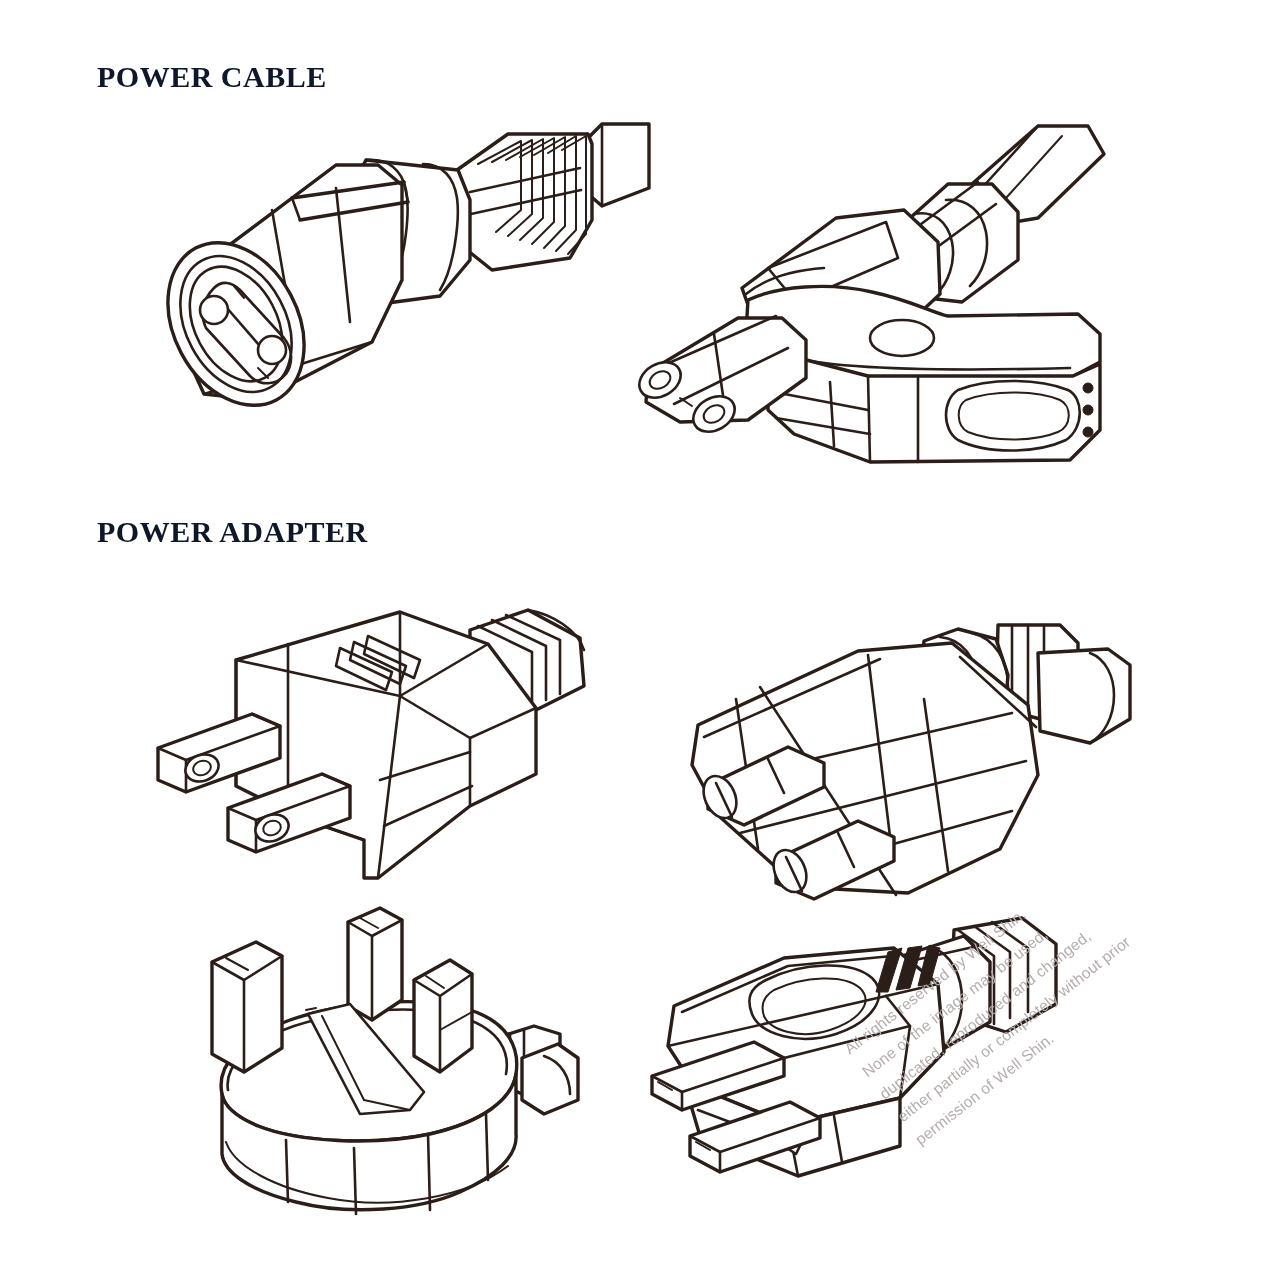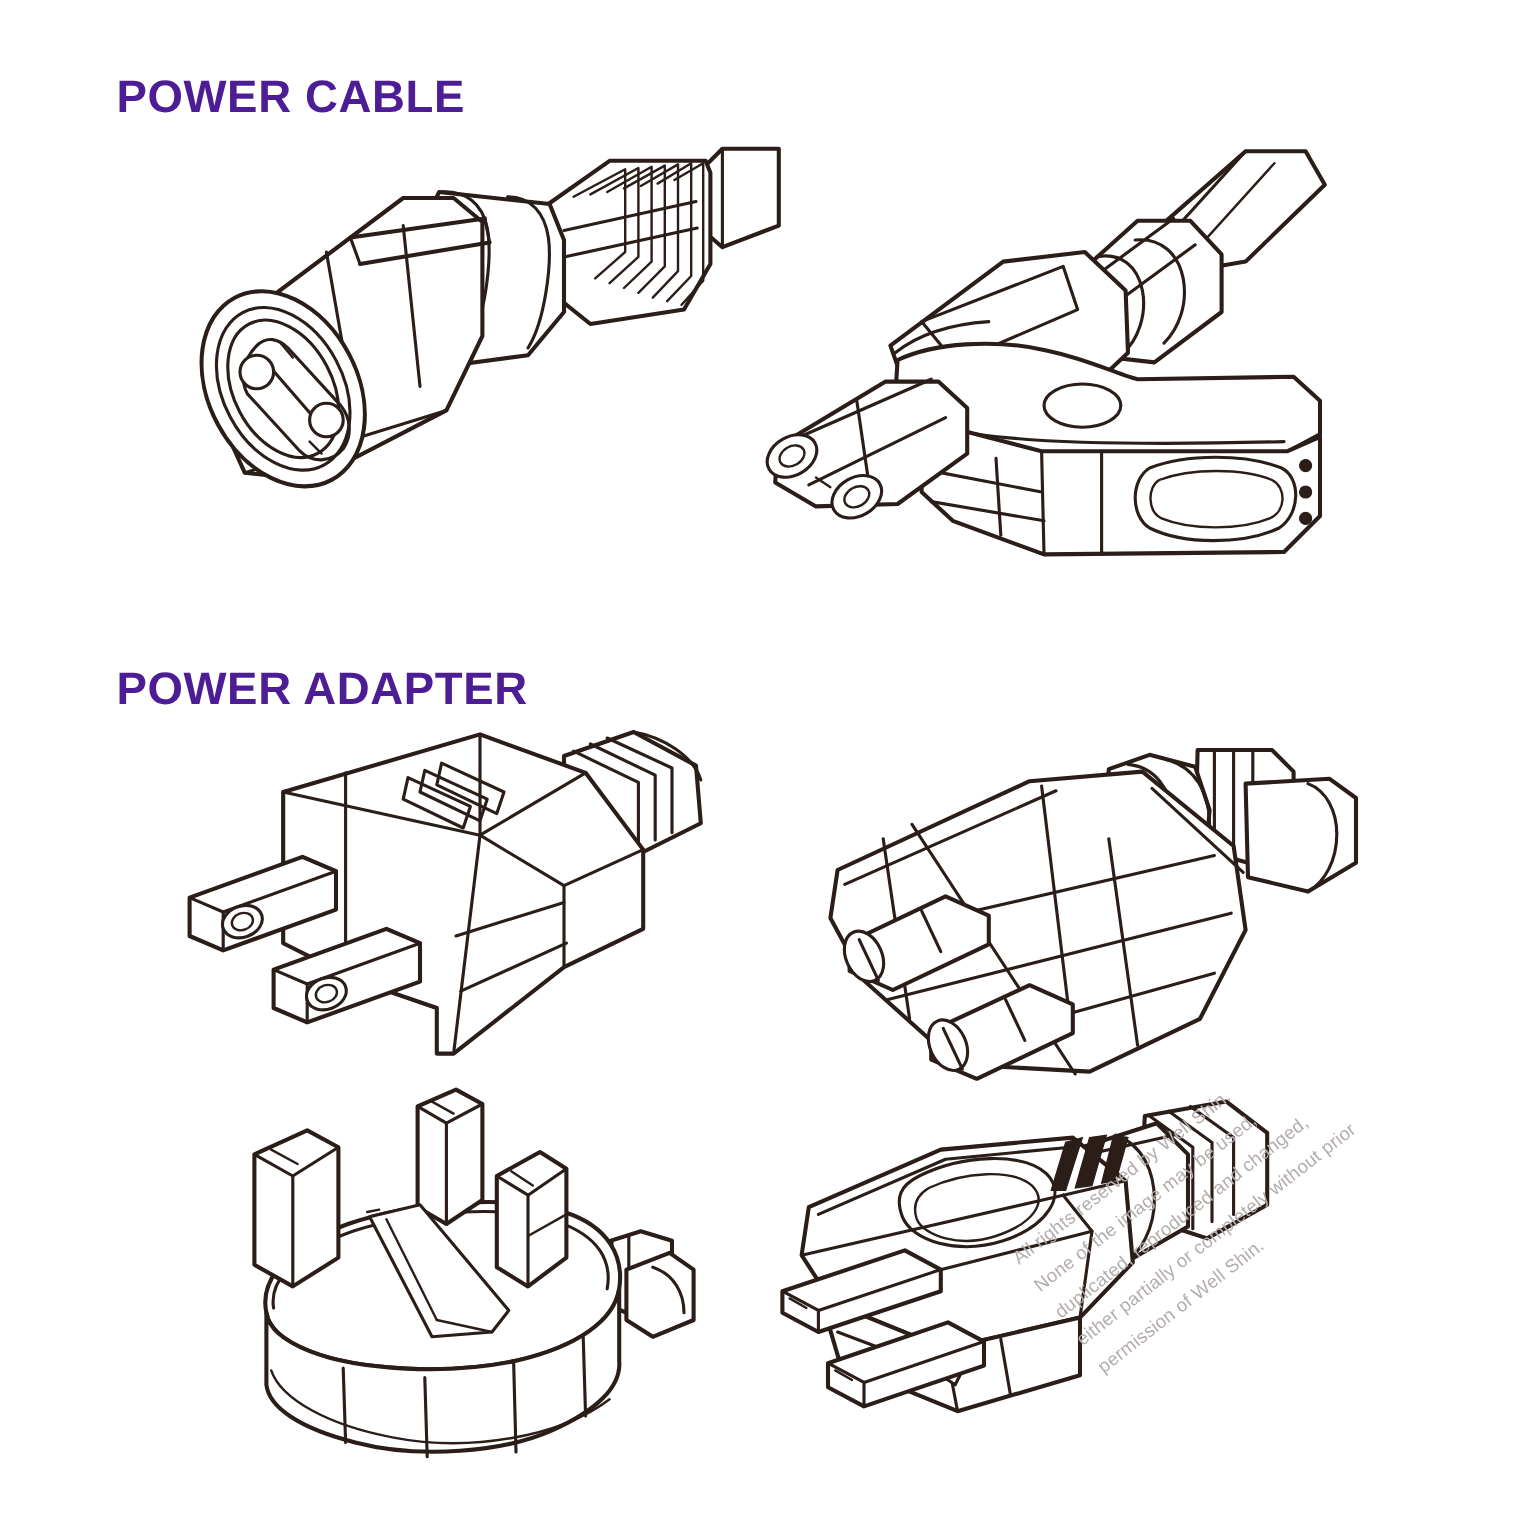--- a/index.html
+++ b/index.html
@@ -13,30 +13,30 @@
     width: 1280px;
     height: 1280px;
     background: #ffffff;
     overflow: hidden;
     font-family: "Liberation Sans", sans-serif;
   }
 
   
   .section-heading {
     position: absolute;
-    font-family: Liberation Sans, sans-serif;
+    font-family: Liberation Serif, serif;
     font-weight: bold;
-    font-size: 38px;
+    font-size: 30px;
     letter-spacing: 0.5px;
-    color: #4c1d95;
+    color: #0f172a;
     white-space: nowrap;
     line-height: 1;
   }
   #heading-power-cable   { left: 97px; top: 62px; }
-  #heading-power-adapter { left: 97px; top: 517px; margin-top: 39px; }
+  #heading-power-adapter { left: 97px; top: 517px; }
 
   
   .illus {
     position: absolute;
   }
   .illus svg {
     display: block;
     width: 100%;
     height: 100%;
     overflow: visible;

